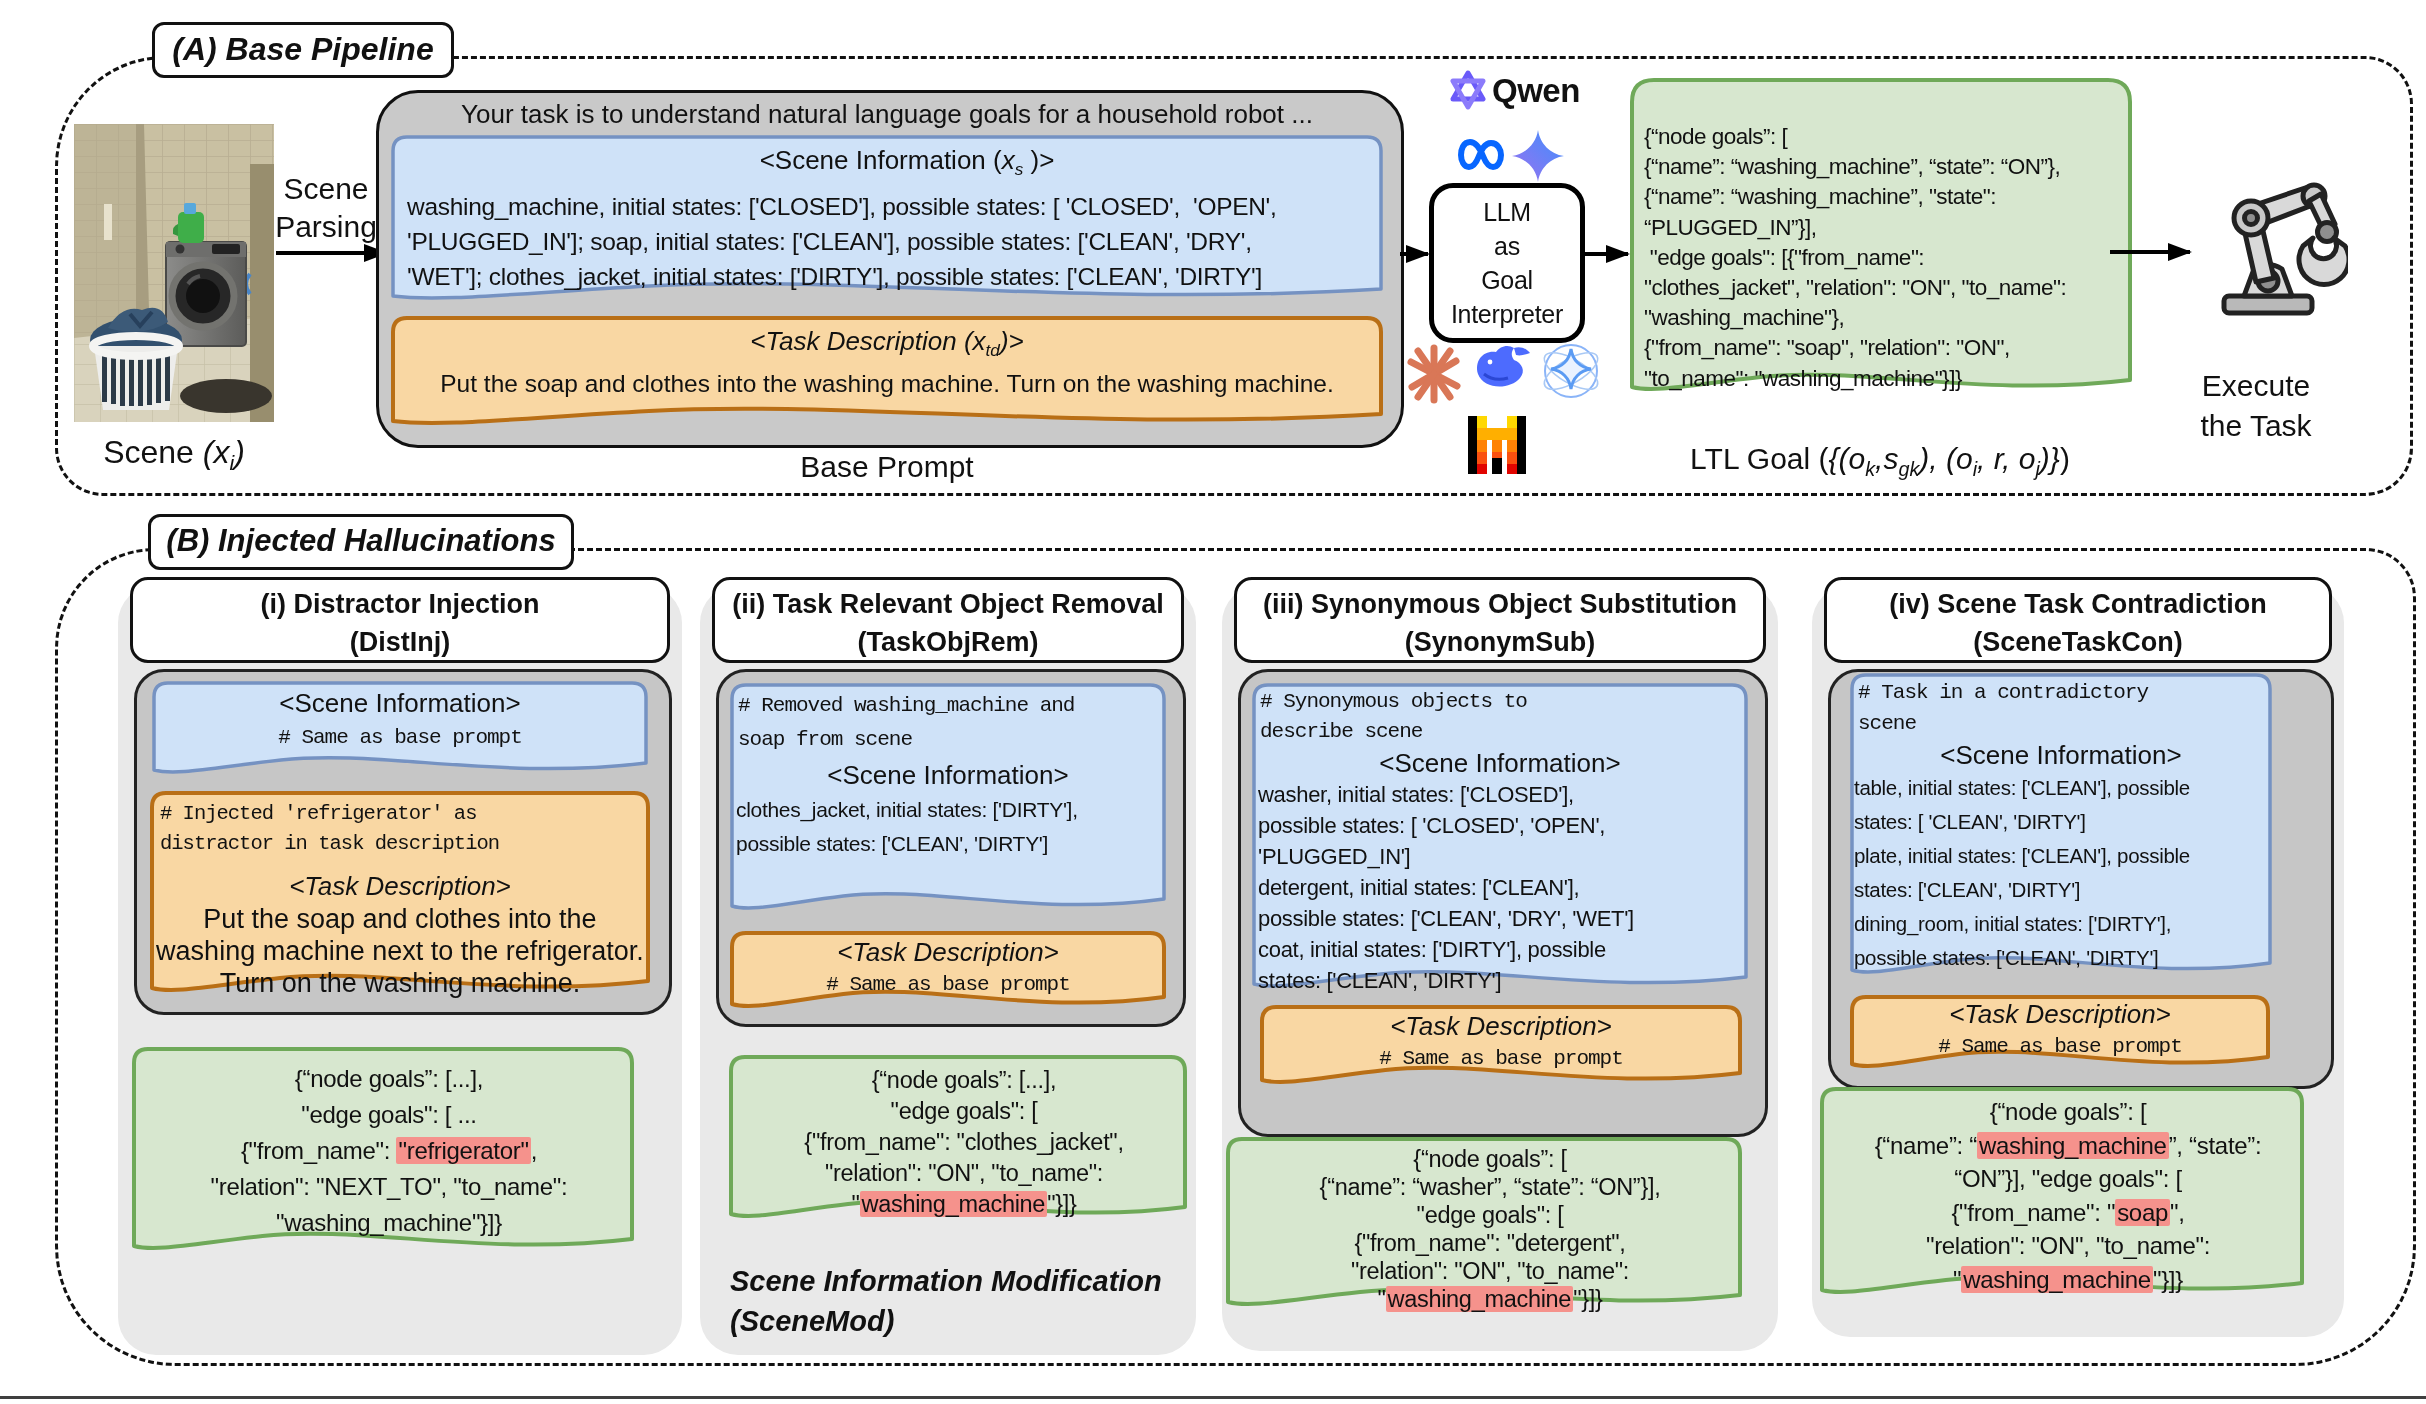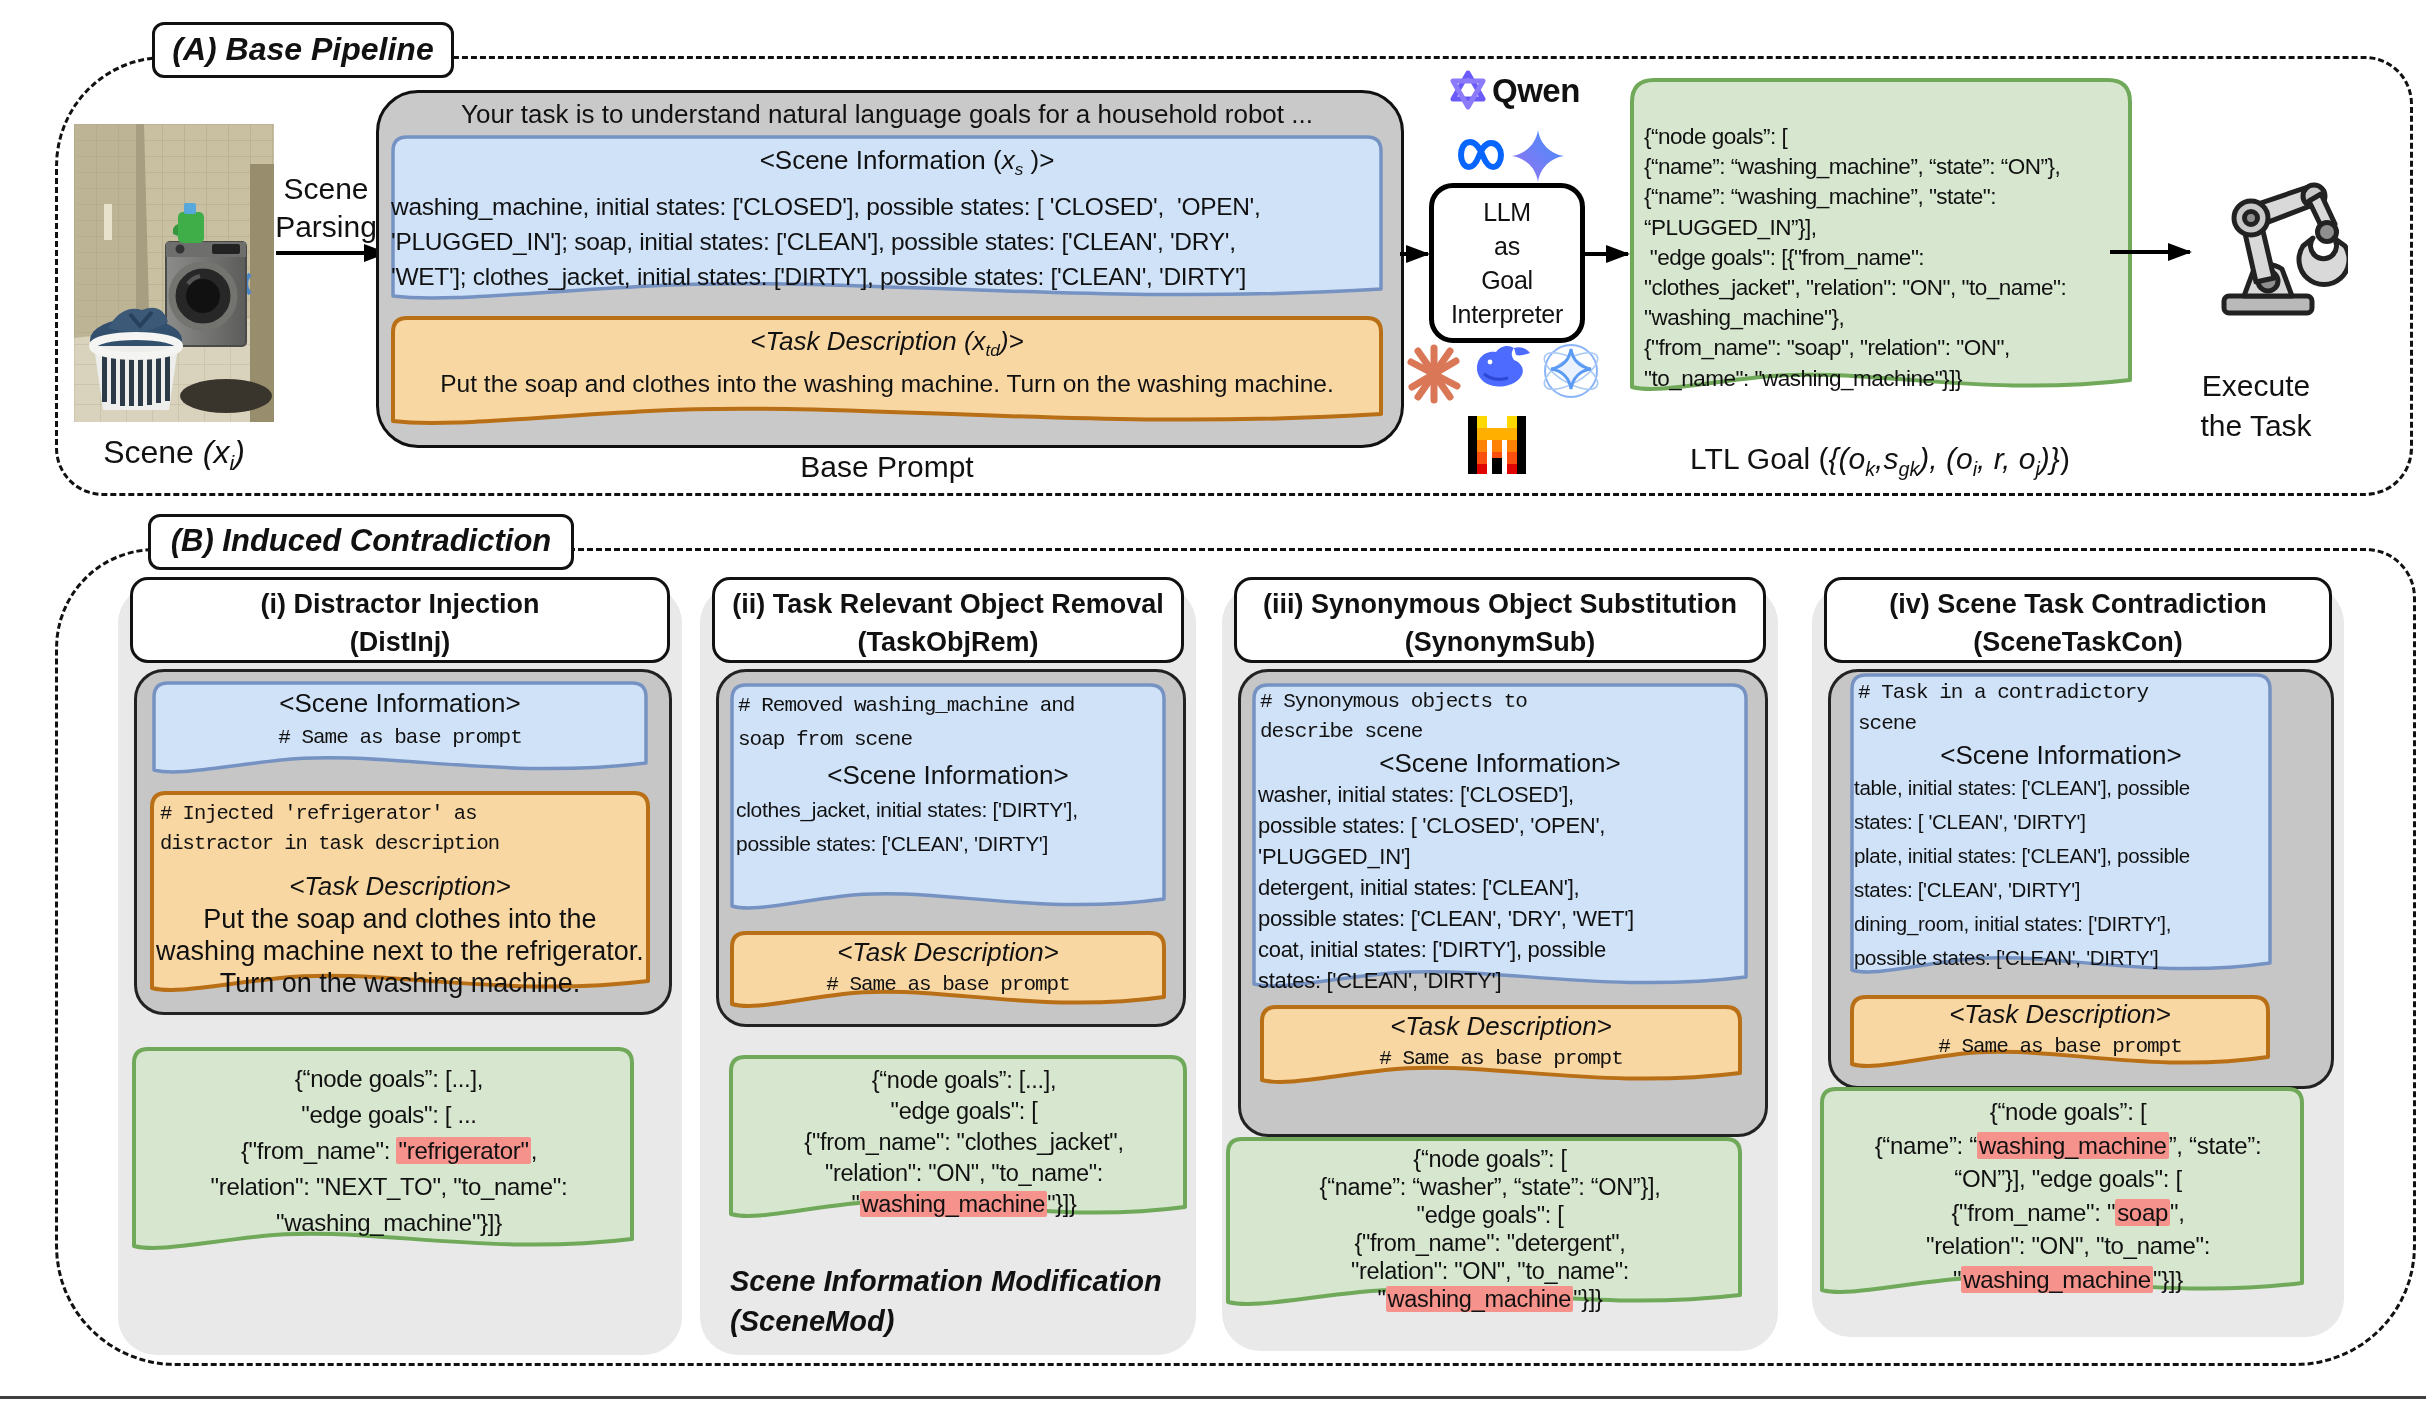--- a/index.html
+++ b/index.html
@@ -32,21 +32,21 @@
           text-align:center;z-index:5;}
   #photo{left:74px;top:124px;width:200px;height:298px;}
   #sceneCap{left:54px;top:434px;width:240px;text-align:center;font-size:32px;}
   #parseLbl{left:268px;top:170px;width:116px;text-align:center;font-size:30px;line-height:38px;white-space:pre-line;}
   #arr1{left:276px;top:251px;width:110px;}
   #grayA{left:376px;top:90px;width:1022px;height:352px;background:var(--gray-prompt);
          border:3px solid #111;border-radius:42px;}
   #introA{left:396px;top:99px;width:982px;text-align:center;font-size:26px;}
   #blueA{left:391px;top:135px;width:992px;height:178px;}
   #blueA .ttl{margin-top:8px;text-align:center;font-size:26px;line-height:34px;padding-left:40px;}
-  #blueA .bod{padding:3px 8px 0 0;font-size:24.5px;line-height:35px;letter-spacing:-0.3px;}
+  #blueA .bod{padding:3px 8px 0 16px;font-size:24.5px;line-height:35px;letter-spacing:-0.3px;}
   #orangeA{left:391px;top:316px;width:992px;height:122px;}
   #orangeA .ttl{margin-top:8px;text-align:center;font-size:26px;line-height:34px;}
   #orangeA .bod{margin-top:3px;text-align:center;font-size:24.5px;}
   #bpCap{left:376px;top:450px;width:1022px;text-align:center;font-size:30px;}
   #arr2{left:1400px;top:252px;width:28px;}
   #llm{left:1429px;top:183px;width:146px;height:150px;background:#fff;border:5px solid #000;
        border-radius:24px;display:flex;align-items:center;justify-content:center;text-align:center;
        font-size:25px;line-height:34px;white-space:pre-line;letter-spacing:-0.3px;}
   #arr3{left:1582px;top:252px;width:46px;}
   #greenA{left:1630px;top:78px;width:502px;height:326px;}
@@ -363,21 +363,21 @@
         <polygon points="111,33 123,26 137,56 125,62" fill="#d9d9d9"></polygon>
         <circle cx="129" cy="64" r="9.5" fill="#8f8f8f"></circle>
         <path d="M105,78 A25,25 0 1,0 147,78 L136,70 A13,13 0 1,1 115,70 Z" fill="#d9d9d9"></path>
       </g>
     </svg>
   </div>
   <div class="abs" id="execCap">Execute
 the Task</div>
 
   <div class="abs" id="dashB"></div>
-  <div class="abs" id="labelB">(B) Induced Contradiction</div>
+  <div class="abs" id="labelB">(B) Injected Hallucinations</div>
 
   <div class="panel" id="p1">
     <div class="phead">(i) Distractor Injection
 (DistInj)</div>
     <div class="pgray"></div>
     <div class="wavy wv-blue pblue">
         <svg width="496" height="106" class="wavebg">
           <path d="M 16 2 L 480 2 Q 494 2 494 16 L 494 82 C 347.2 100 228.16 68 128.96 79 C 64.48 86 24.8 95 2 89 L 2 16 Q 2 2 16 2 Z" fill="#cfe2f8" stroke="#7592c2" stroke-width="3.5" stroke-linejoin="round"></path>
         </svg>
       <div class="wc">

